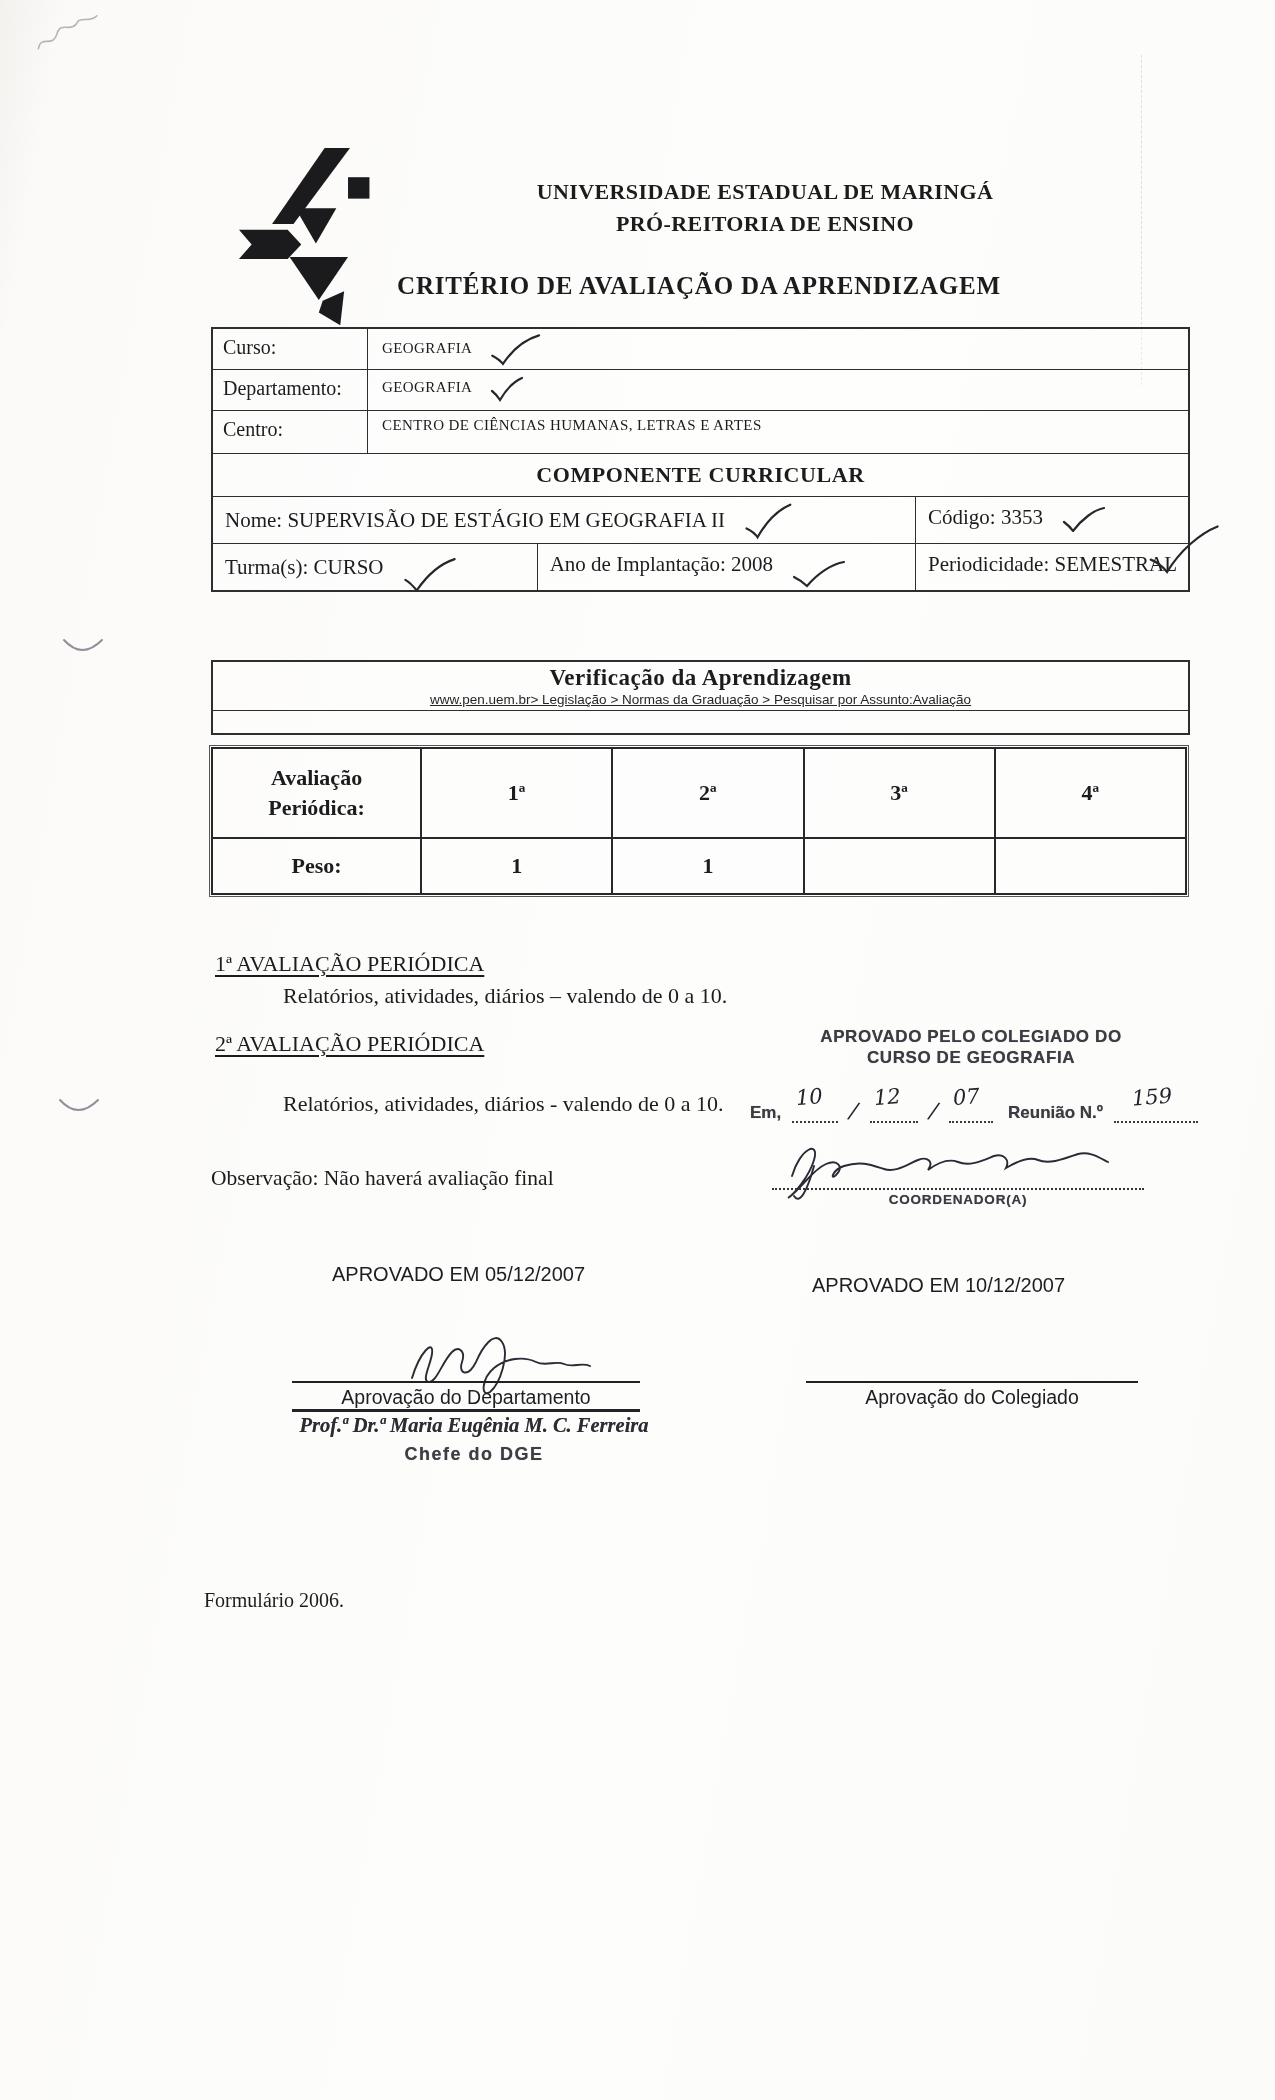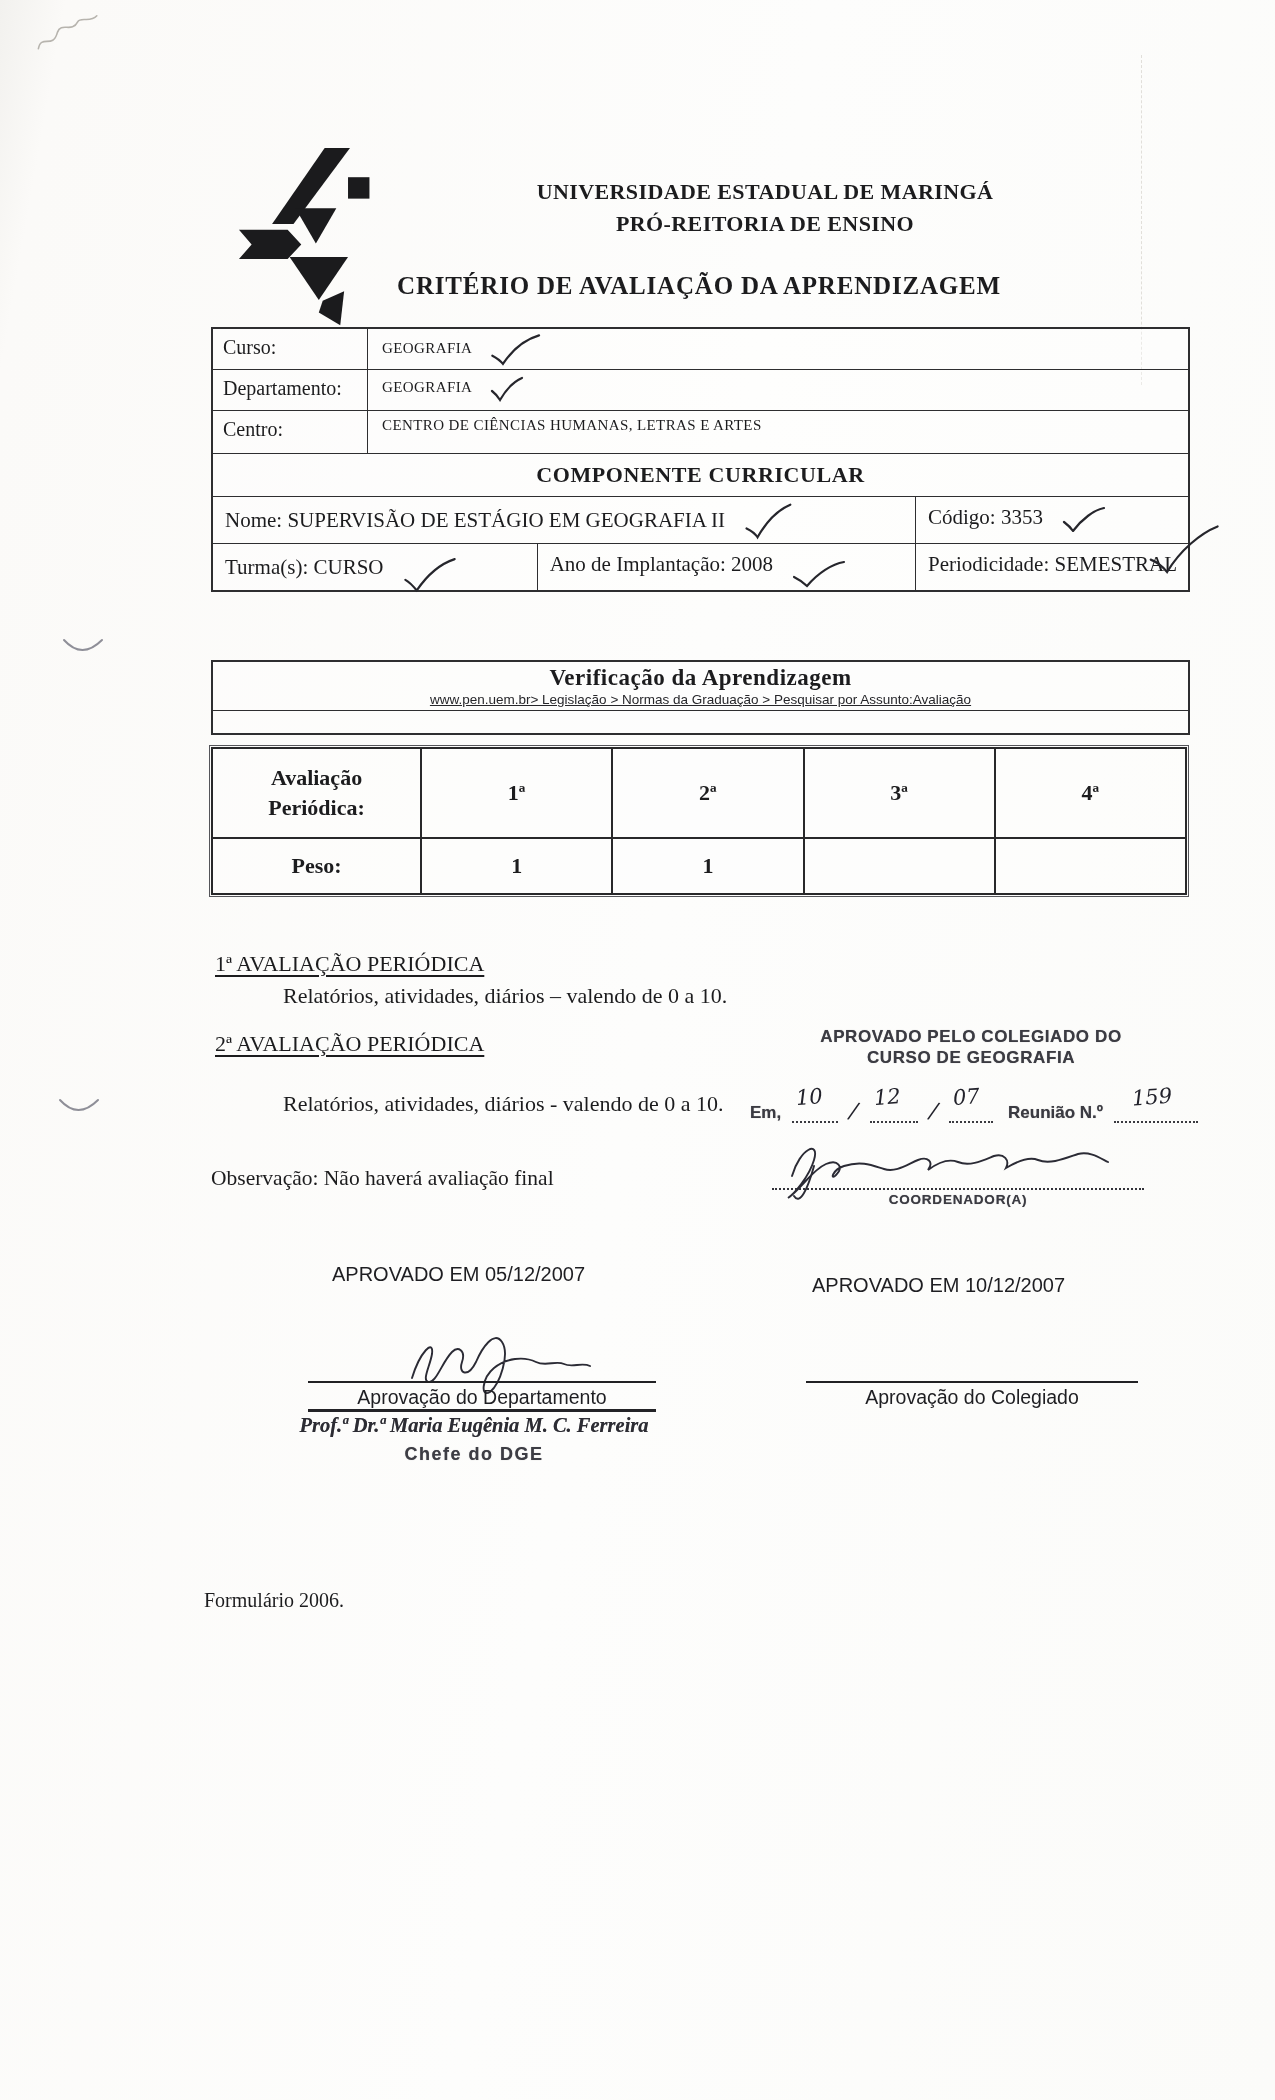--- a/index.html
+++ b/index.html
@@ -68,21 +68,21 @@
   .hand-over{position:absolute;left:4px;top:-20px;font-size:21px;transform:rotate(-4deg);}
   .hand-slash{font-size:22px;margin:0 1px;transform:rotate(8deg);display:inline-block;}
   .coord-dots{left:772px;top:1160px;width:372px;border-bottom:2.5px dotted #33333a;height:28px;}
   .coord-label{left:772px;top:1192px;width:372px;text-align:center;font-weight:bold;
     font-size:13.5px;letter-spacing:.8px;}
   
   .approved-date{font-family:"Liberation Sans",sans-serif;font-size:20px;color:#1e1e22;}
   .sig-line-block{border-top:2px solid #212124;}
   .sig-label{font-family:"Liberation Sans",sans-serif;font-size:19.5px;color:#1e1e22;
     text-align:center;padding-top:3px;}
-  .dept-block{left:308px;top:1381px;width:348px;border-bottom:3.5px solid #232327;}
+  .dept-block{left:292px;top:1381px;width:348px;border-bottom:3.5px solid #232327;}
   .coleg-block{left:806px;top:1381px;width:332px;}
   .dept-stamp-name{left:298px;top:1414px;width:352px;text-align:center;
     font-style:italic;font-weight:bold;font-size:20.5px;color:#2c2c33;
     text-shadow:0 0 .6px rgba(44,44,51,.6);}
   .dept-stamp-role{left:298px;top:1444px;width:352px;text-align:center;
     font-family:"Liberation Sans",sans-serif;font-weight:bold;font-size:18px;
     letter-spacing:1.5px;color:#3d3d44;text-shadow:0 0 .7px rgba(61,61,68,.6);}
   .footer-text{left:204px;top:1589px;font-size:20px;}
   
   .scan-vline{left:1141px;top:55px;height:330px;border-left:1px dashed #dbd8d2;opacity:.8;}

